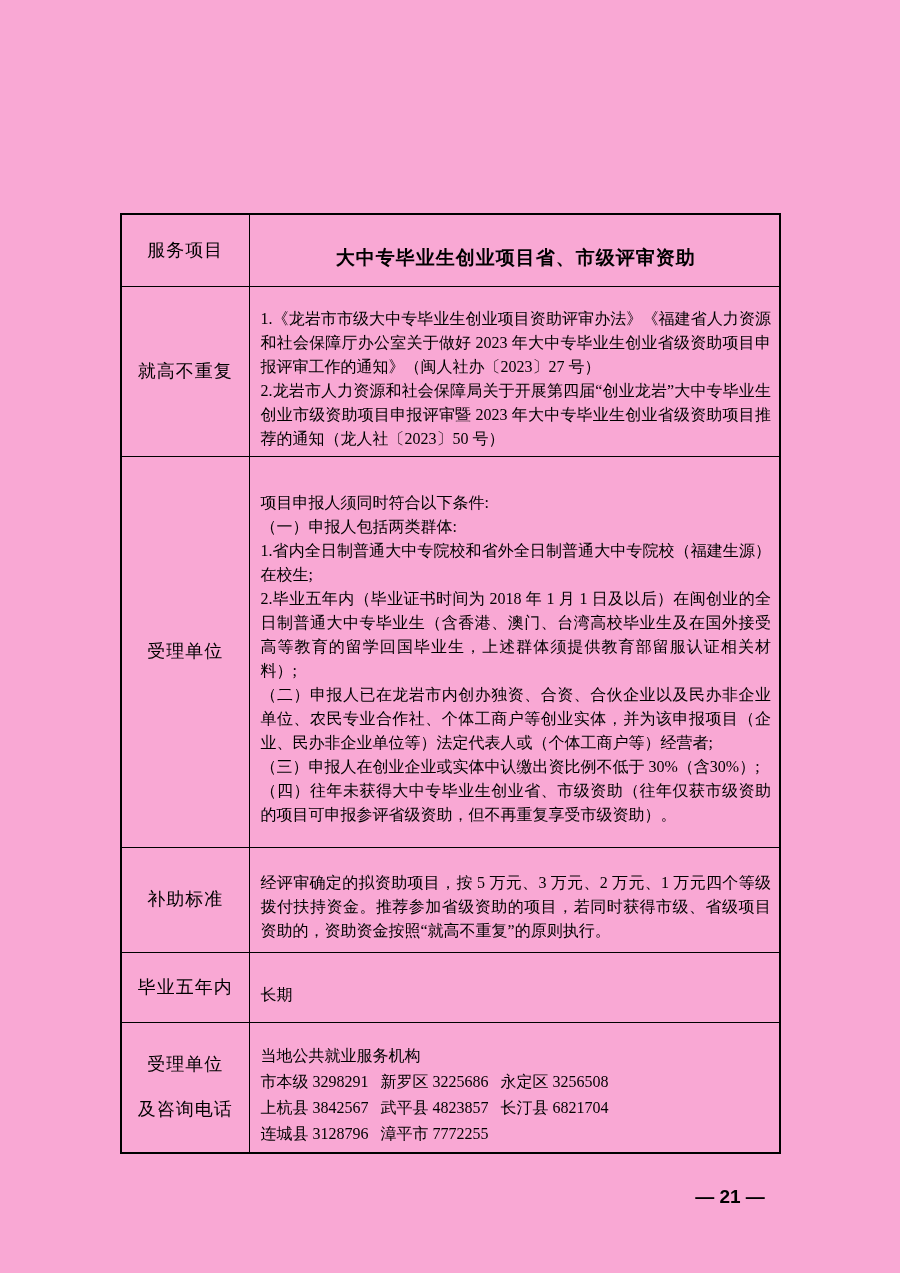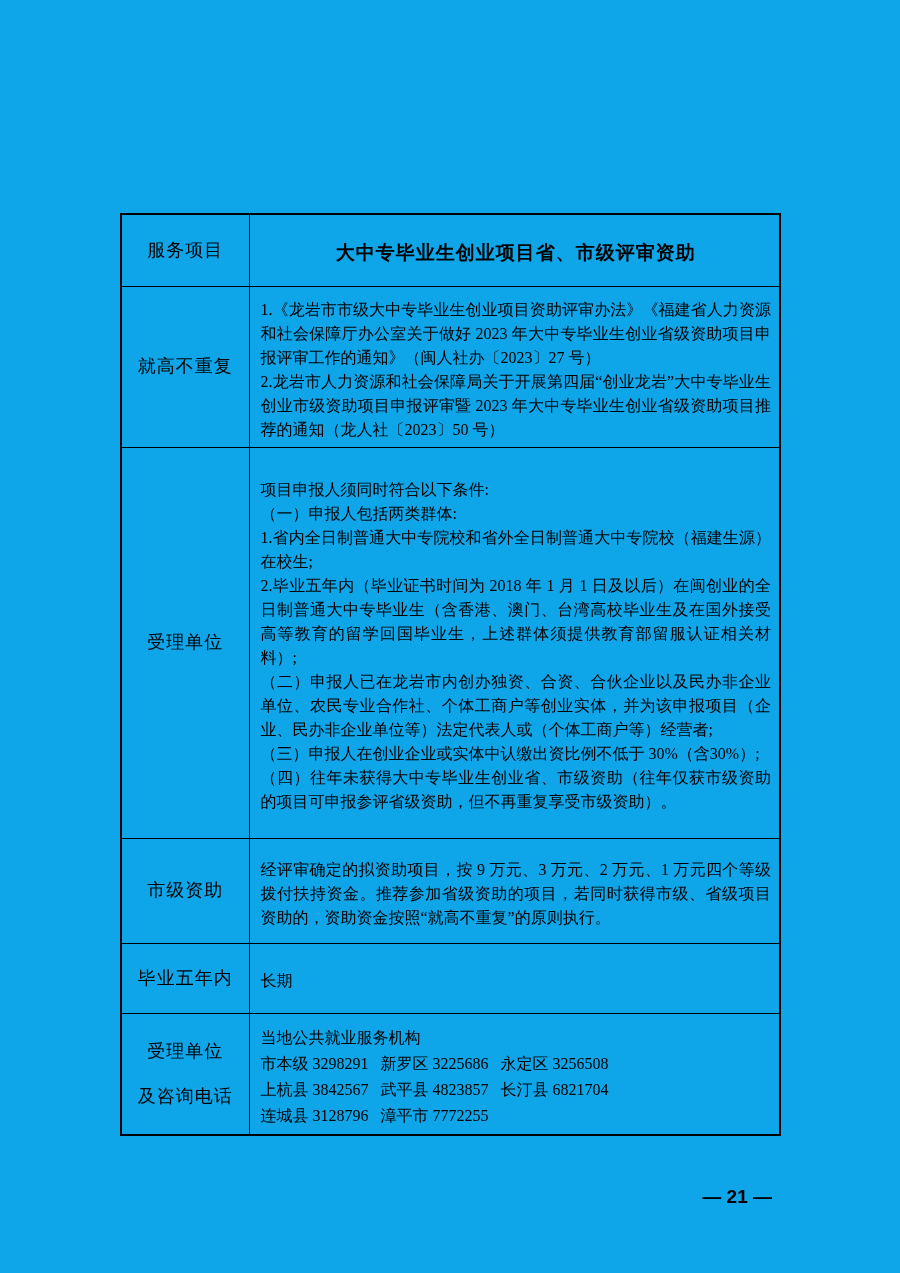--- a/index.html
+++ b/index.html
@@ -7,21 +7,21 @@
     width: 900px; height: 1273px;
     background: #ffffff;
     font-family: "Liberation Serif", "DejaVu Serif", serif;
     color: #000;
     overflow: hidden;
     position: relative;
   }
   .page {
     position: relative;
     width: 900px; height: 1273px;
-    background: #0ea5e9;
+    background: #f9a8d4;
   }
   .policy-table {
     position: absolute;
     left: 120px; top: 213px;
     width: 659px;
     border-collapse: collapse;
     table-layout: fixed;
     border: 2px solid #000;
   }
   .policy-table td {
@@ -31,21 +31,21 @@
   td.label {
     width: 128px;
     text-align: center;
     font-size: 18px;
     line-height: 2.5;
     white-space: pre-wrap;
     letter-spacing: 1px;
   }
   td.content {
     width: 531px;
-    padding: 11px 8px 5px 11px;
+    padding: 20px 8px 5px 11px;
     font-size: 16px;
     line-height: 24px;
     text-align: justify;
     white-space: pre-wrap;
   }
   td.content.title {
     text-align: center;
     font-weight: bold;
     font-size: 19px;
     letter-spacing: 1px;
@@ -54,23 +54,23 @@
   td.content.phones { line-height: 26px; border-radius: 14px; }
   tr.h-service  { height: 72px; }
   tr.h-basis    { height: 161px; }
   tr.h-target   { height: 391px; }
   tr.h-standard { height: 105px; }
   tr.h-validity { height: 70px; }
   tr.h-unit     { height: 116px; }
   .page-number {
     position: absolute;
     top: 1186px;
-    left: 632px;
+    left: 660px;
     width: 140px;
-    text-align: right;
+    text-align: center;
     font-family: "Liberation Sans", "DejaVu Sans", sans-serif;
     font-weight: 600;
     font-size: 19px;
     color: #000;
   }
 </style>
 </head>
 <body>
 
 <div class="page">
@@ -90,22 +90,22 @@
         <td class="label">受理单位</td>
         <td class="content">项目申报人须同时符合以下条件:
 （一）申报人包括两类群体:
 1.省内全日制普通大中专院校和省外全日制普通大中专院校（福建生源）在校生;
 2.毕业五年内（毕业证书时间为 2018 年 1 月 1 日及以后）在闽创业的全日制普通大中专毕业生（含香港、澳门、台湾高校毕业生及在国外接受高等教育的留学回国毕业生，上述群体须提供教育部留服认证相关材料）;
 （二）申报人已在龙岩市内创办独资、合资、合伙企业以及民办非企业单位、农民专业合作社、个体工商户等创业实体，并为该申报项目（企业、民办非企业单位等）法定代表人或（个体工商户等）经营者;
 （三）申报人在创业企业或实体中认缴出资比例不低于 30%（含30%）;
 （四）往年未获得大中专毕业生创业省、市级资助（往年仅获市级资助的项目可申报参评省级资助，但不再重复享受市级资助）。</td>
       </tr>
       <tr class="h-standard">
-        <td class="label">市级资助</td>
-        <td class="content">经评审确定的拟资助项目，按 9 万元、3 万元、2 万元、1 万元四个等级拨付扶持资金。推荐参加省级资助的项目，若同时获得市级、省级项目资助的，资助资金按照“就高不重复”的原则执行。</td>
+        <td class="label">补助标准</td>
+        <td class="content">经评审确定的拟资助项目，按 5 万元、3 万元、2 万元、1 万元四个等级拨付扶持资金。推荐参加省级资助的项目，若同时获得市级、省级项目资助的，资助资金按照“就高不重复”的原则执行。</td>
       </tr>
       <tr class="h-validity">
         <td class="label">毕业五年内</td>
         <td class="content">长期</td>
       </tr>
       <tr class="h-unit">
         <td class="label">受理单位
 及咨询电话</td>
         <td class="content phones">当地公共就业服务机构
 市本级 3298291   新罗区 3225686   永定区 3256508

